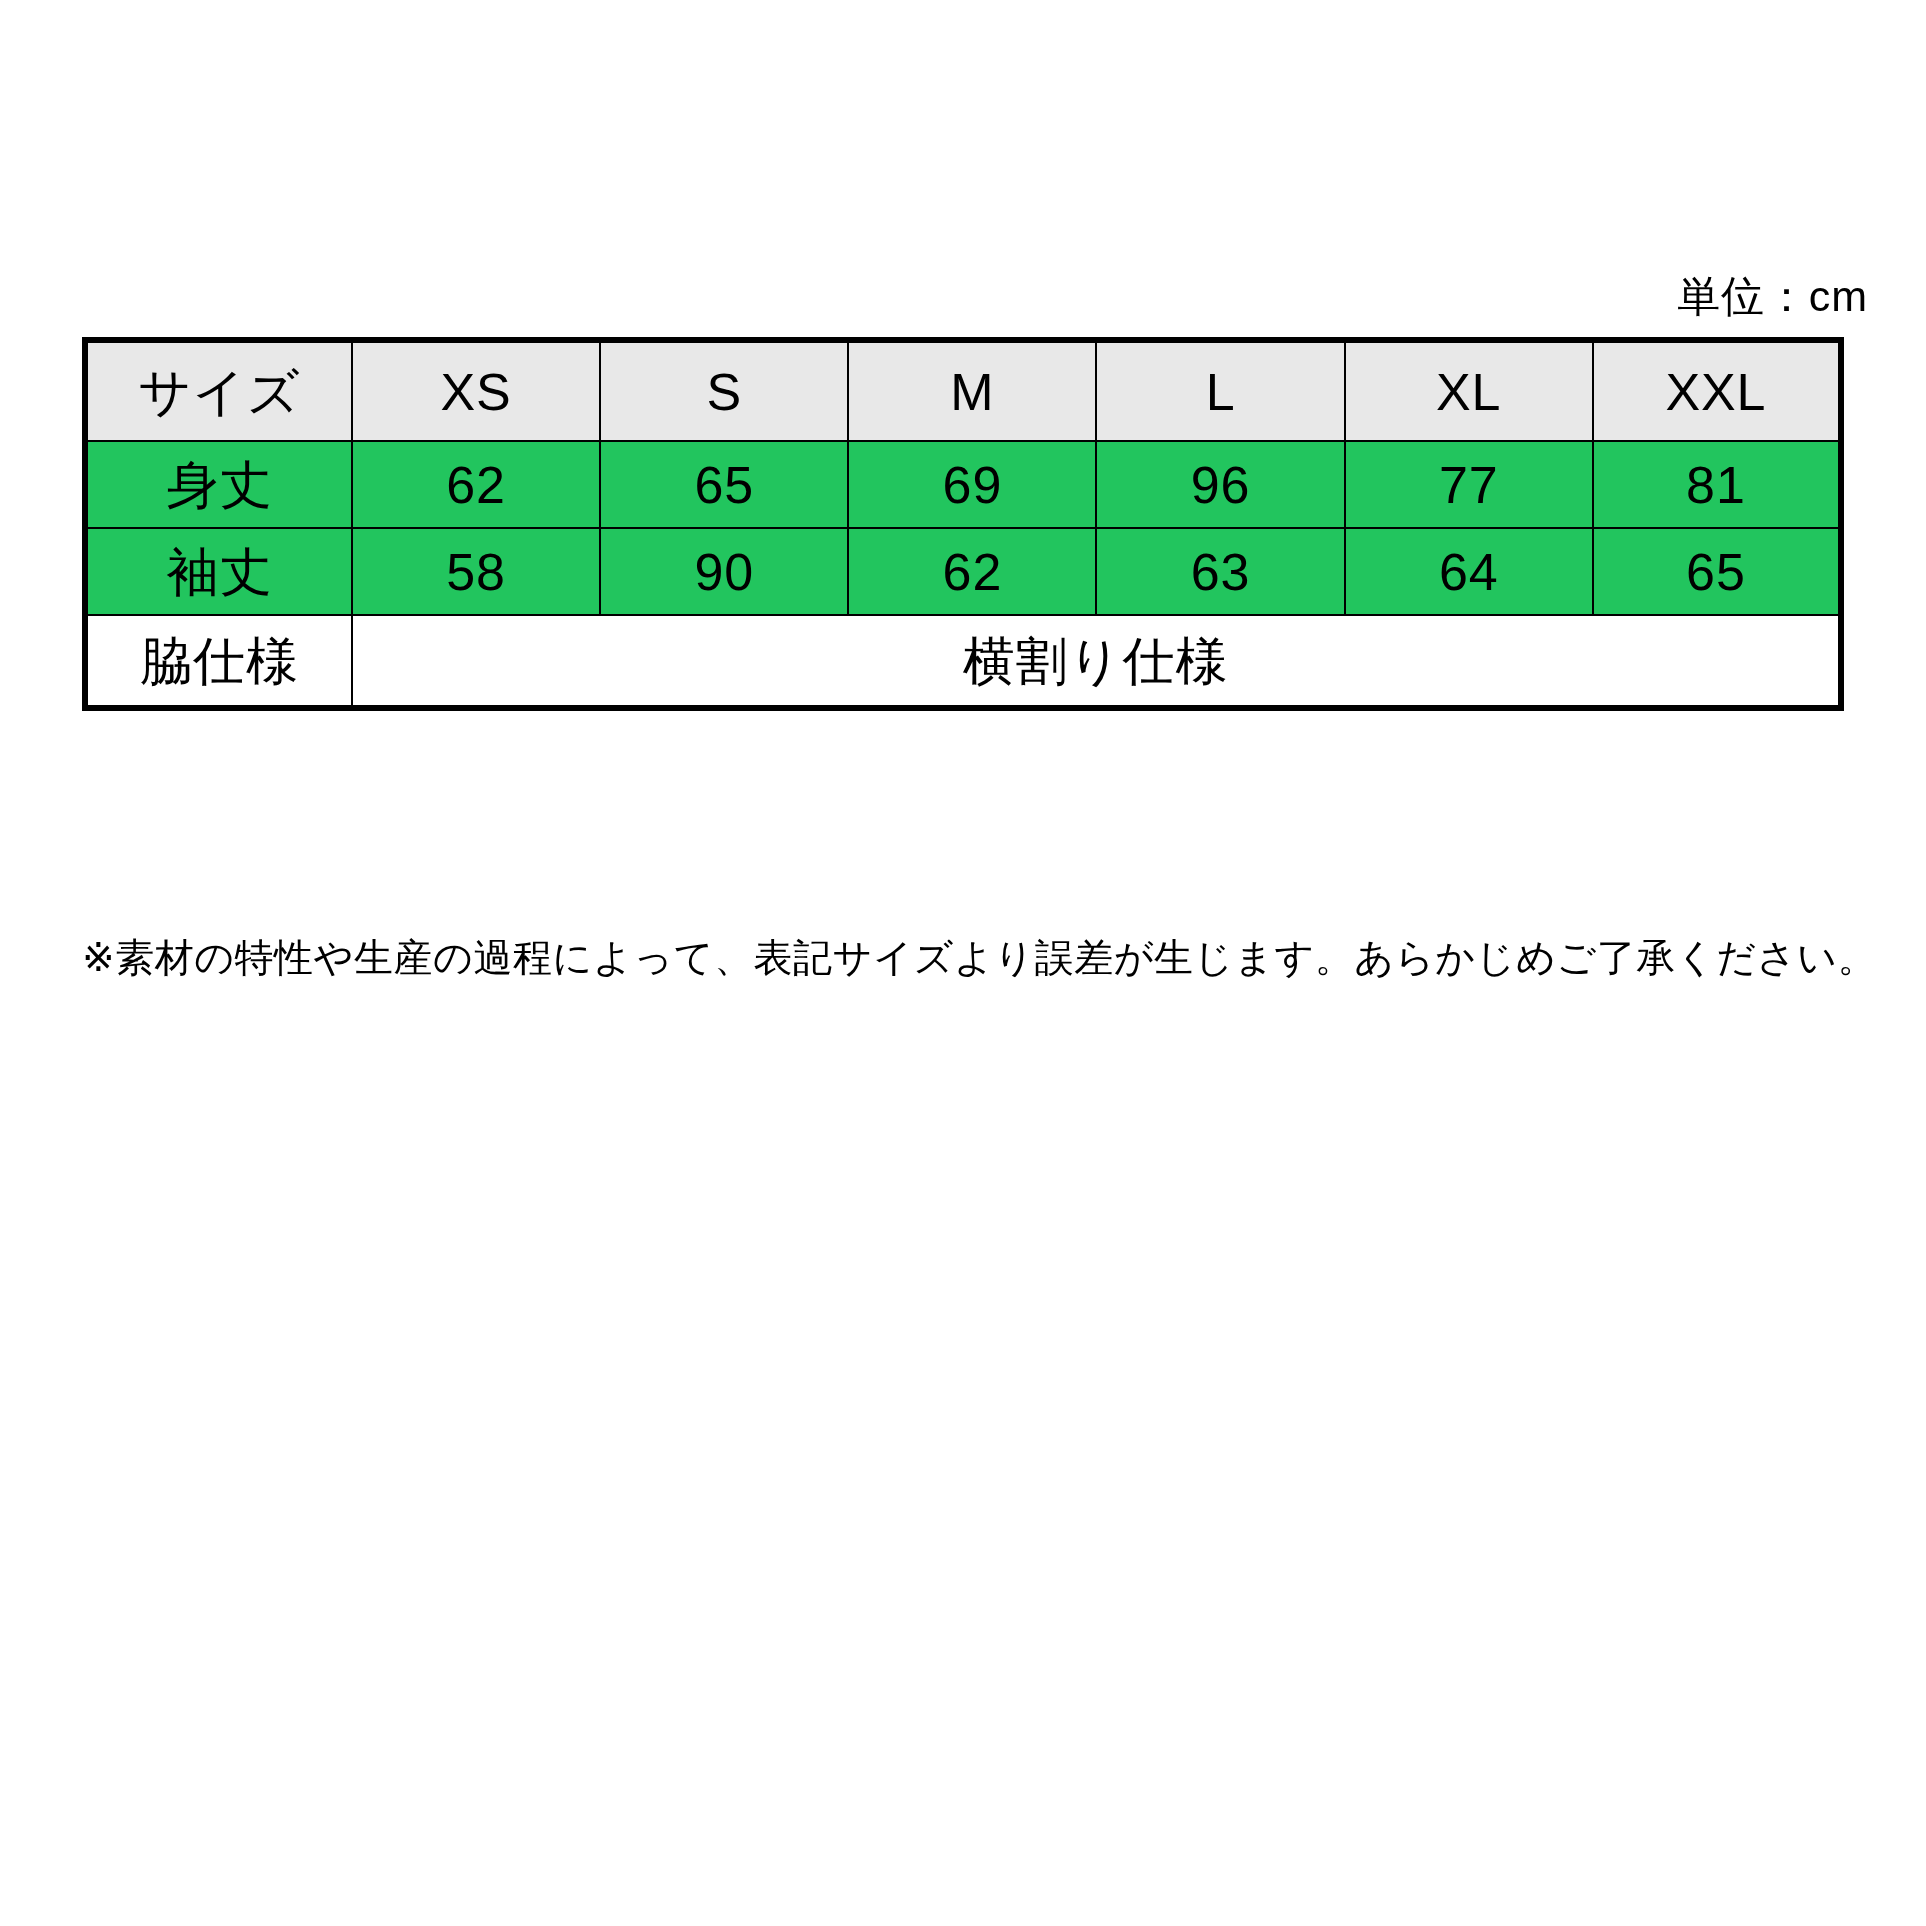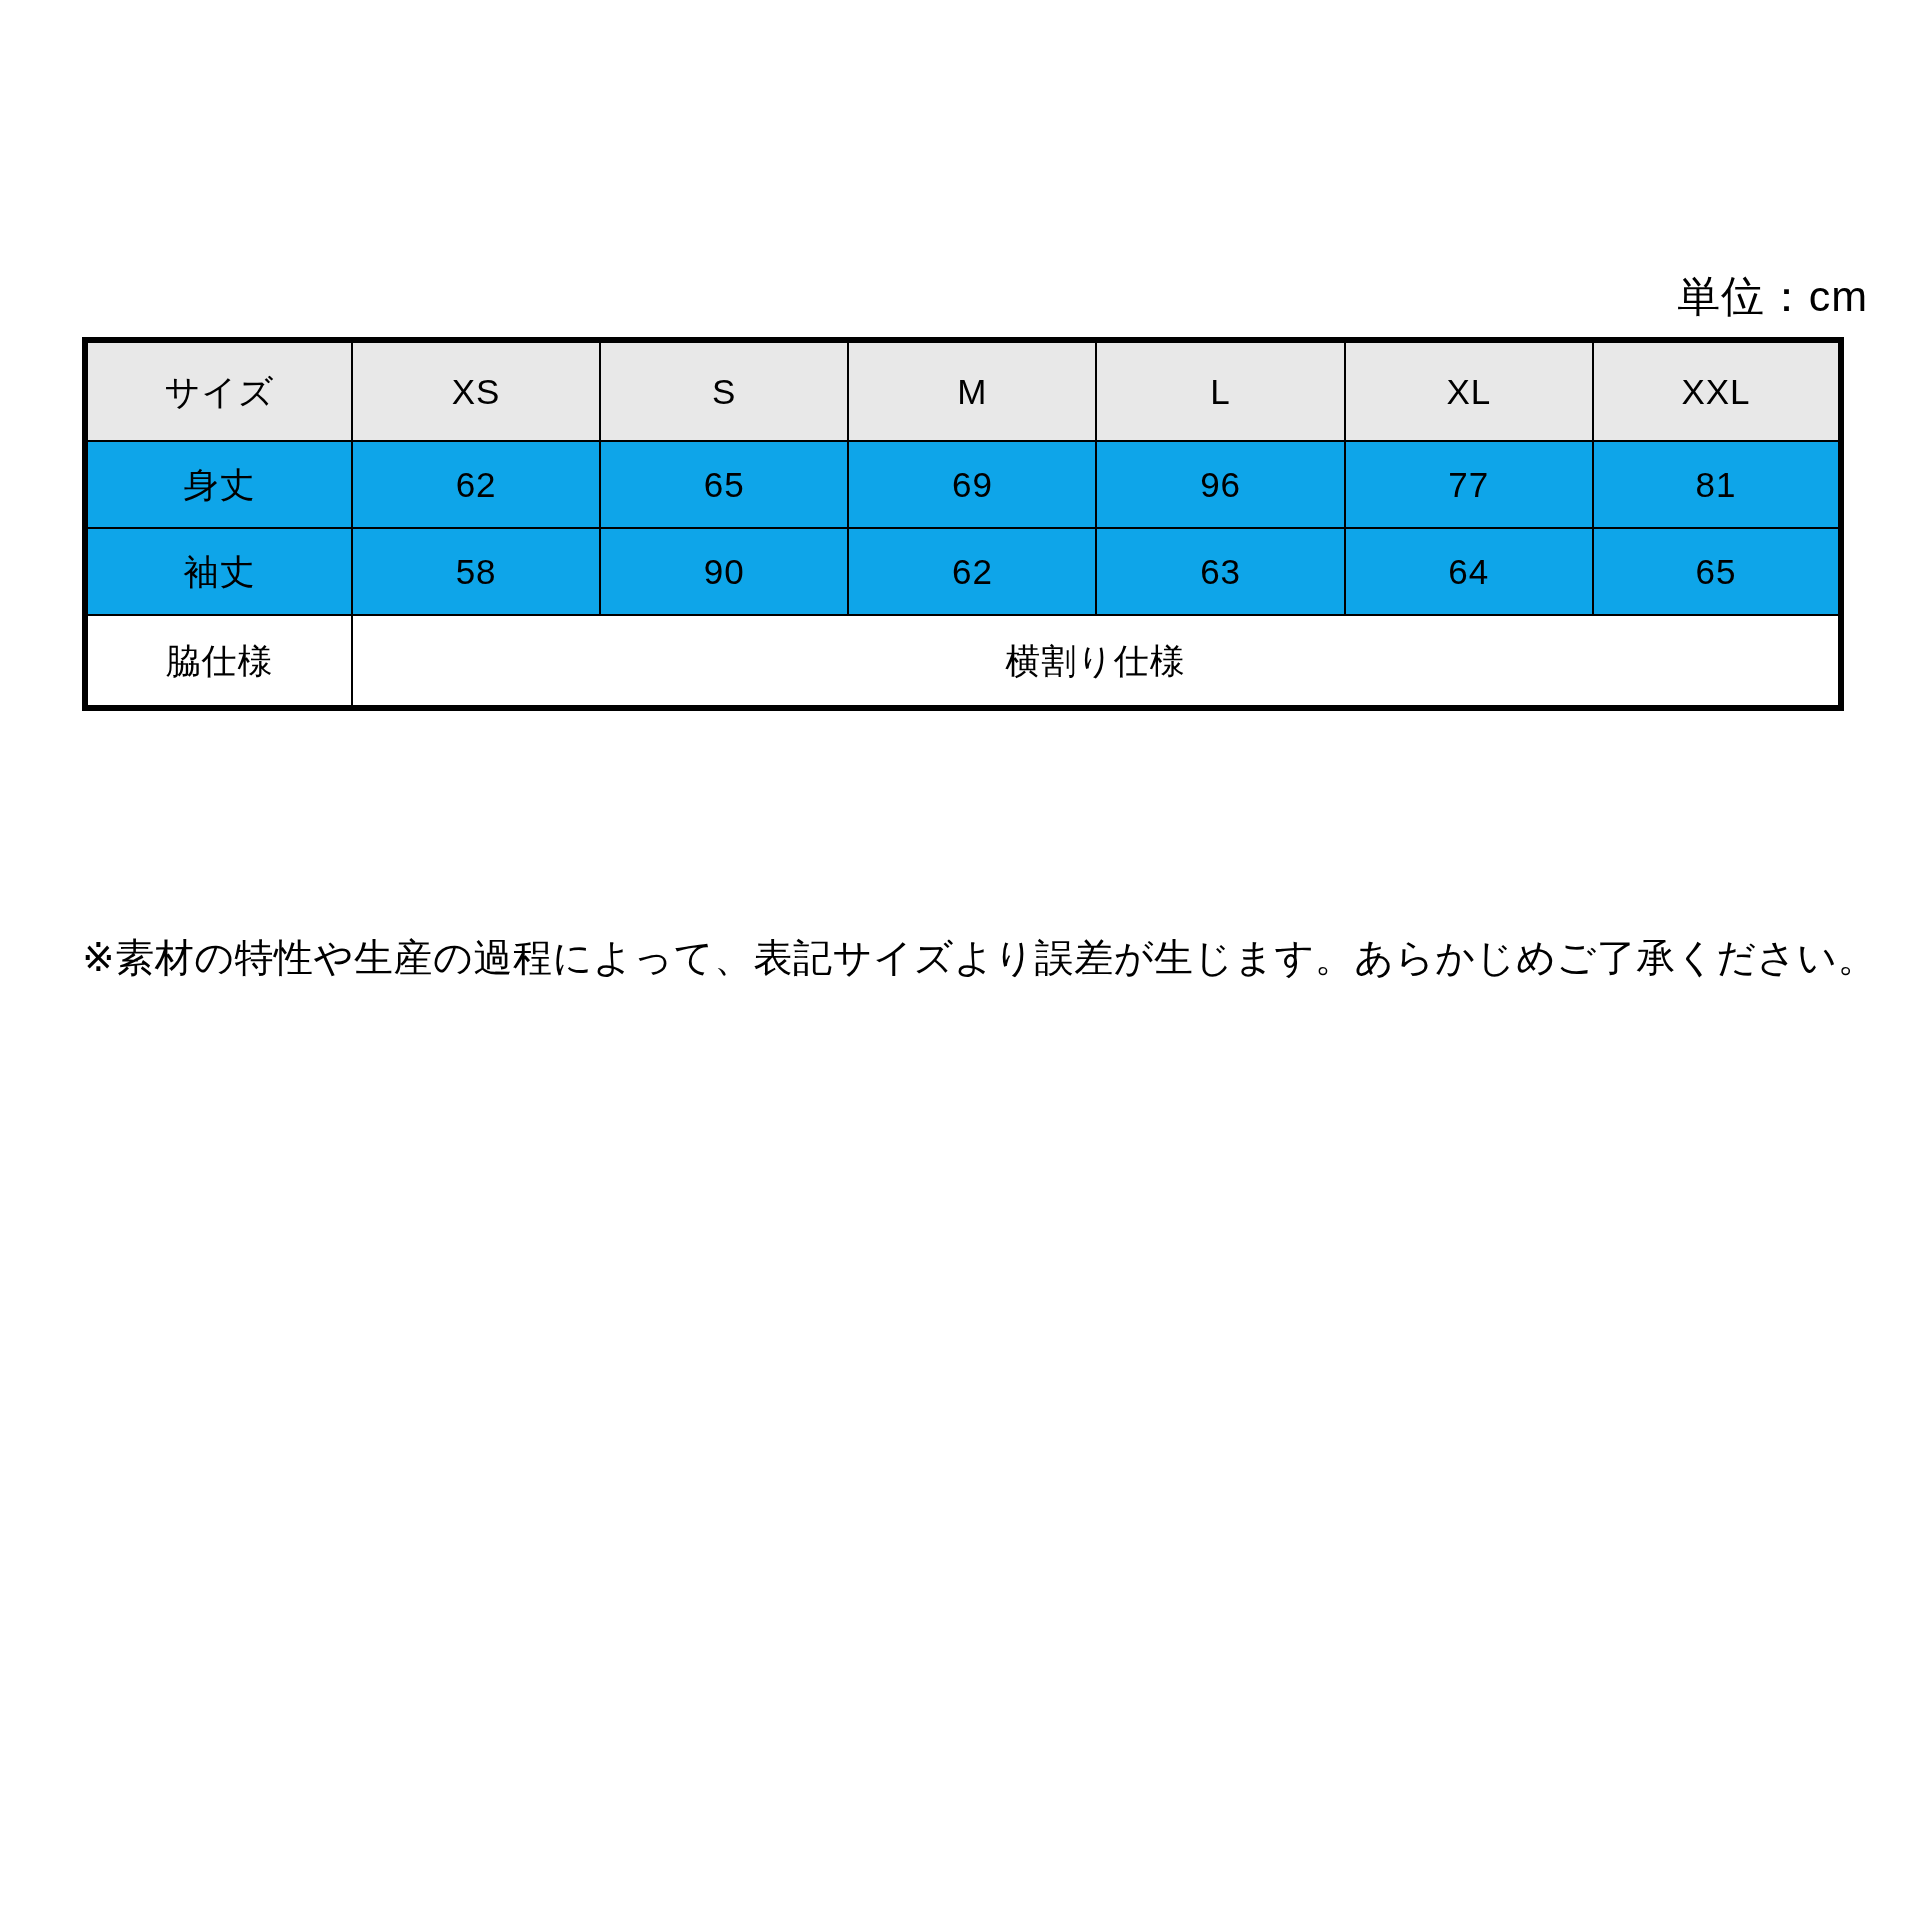--- a/index.html
+++ b/index.html
@@ -39,33 +39,33 @@
     table-layout: fixed;
     border: 6.5px solid #000000;
   }
   .size-table th,
   .size-table td {
     border: 2.8px solid #000000;
     padding: 0;
     margin: 0;
     text-align: center;
     vertical-align: middle;
-    font-size: 35px;
+    font-size: 52px;
     font-weight: normal;
     line-height: 1;
     letter-spacing: 0.9px;
   }
   .size-table thead th {
     background: #e8e8e8;
     height: 97px;
   }
   .size-table tr.data-row th,
   .size-table tr.data-row td {
     height: 85px;
-    background: #0ea5e9;
+    background: #22c55e;
   }
   .size-table tr.spec-row th,
   .size-table tr.spec-row td {
     height: 89px;
     background: #ffffff;
   }
   .col-label { width: 267px; }
   .footnote {
     position: absolute;
     left: 82px;

